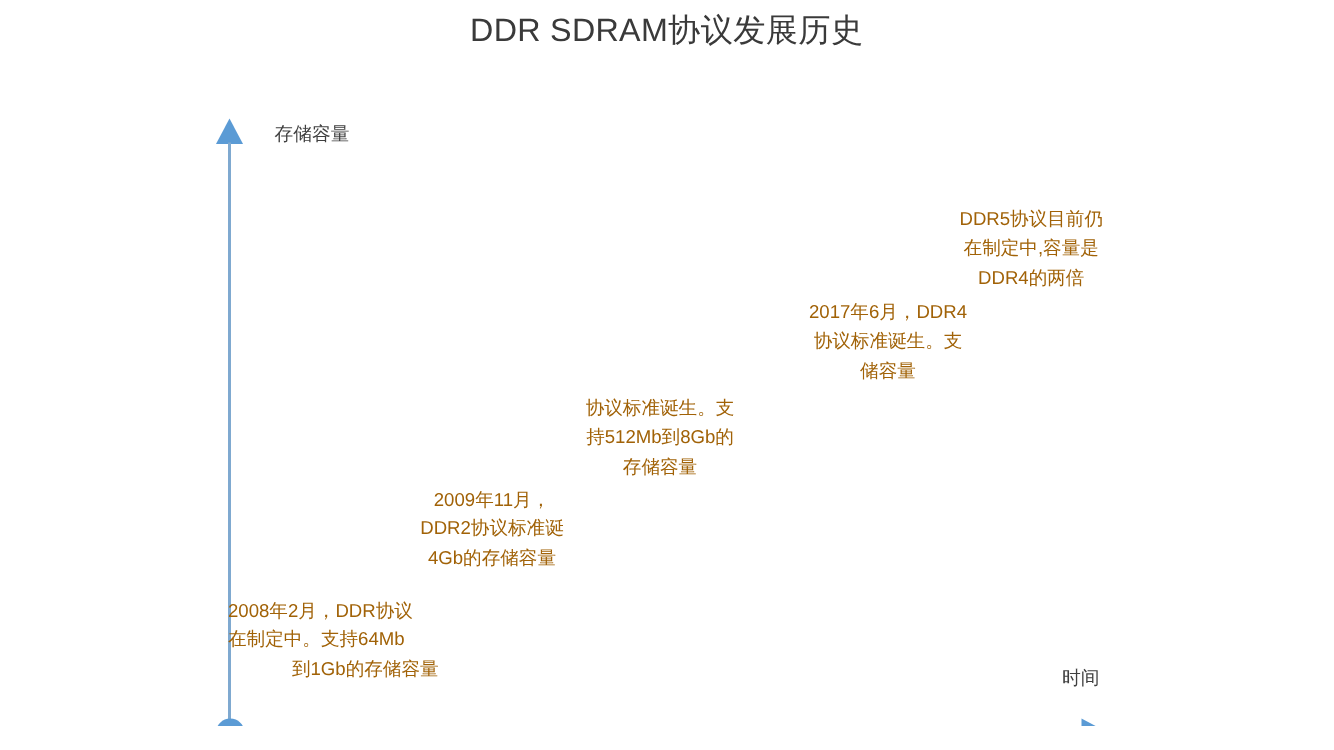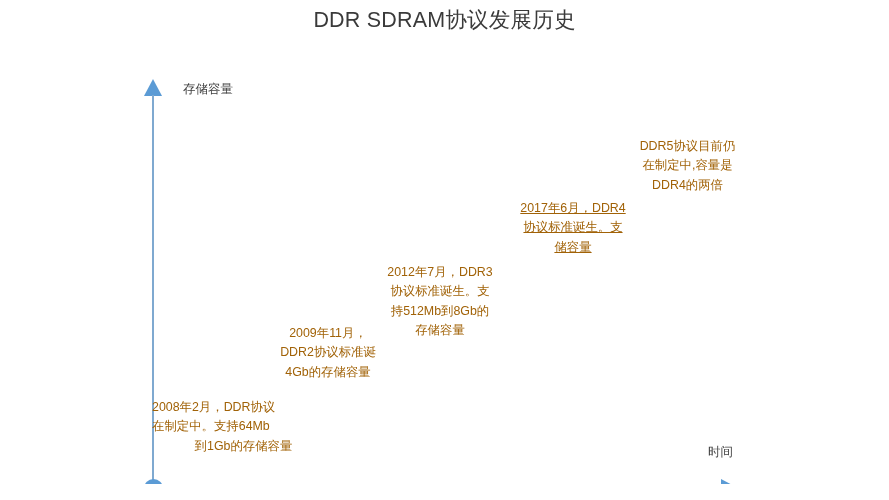--- a/index.html
+++ b/index.html
@@ -98,21 +98,21 @@
     line-height: 19.3px;
     color: #a16207;
     text-align: center;
   }
   .milestone .line { display: block; white-space: nowrap; }
 
   .m-ddr  { left: 152px; top: 398px;  width: 144px; text-align: left; }
   .m-ddr  .line:nth-child(3) { text-align: center; margin-left: 39px; }
   .m-ddr2 { left: 263px; top: 324px;  width: 130px; }
   .m-ddr3 { left: 378px; top: 263px;  width: 124px; }
-  .m-ddr4 { left: 511px; top: 199px;  width: 124px; text-decoration: underline; }
+  .m-ddr4 { left: 530px; top: 199px;  width: 124px; }
   .m-ddr5 { left: 630px; top: 137px;  width: 115px; }
 </style>
 </head>
 <body>
 
 <div id="slide">
 
   <div class="slide-title">DDR SDRAM协议发展历史</div>
 
   <div class="axis-v-arrow"></div>
@@ -130,21 +130,20 @@
     <span class="line">到1Gb的存储容量</span>
   </div>
 
   <div class="milestone m-ddr2">
     <span class="line">2009年11月，</span>
     <span class="line">DDR2协议标准诞</span>
     <span class="line">4Gb的存储容量</span>
   </div>
 
   <div class="milestone m-ddr3">
-    <span class="line">2012年7月，DDR3</span>
     <span class="line">协议标准诞生。支</span>
     <span class="line">持512Mb到8Gb的</span>
     <span class="line">存储容量</span>
   </div>
 
   <div class="milestone m-ddr4">
     <span class="line">2017年6月，DDR4</span>
     <span class="line">协议标准诞生。支</span>
     <span class="line">储容量</span>
   </div>

